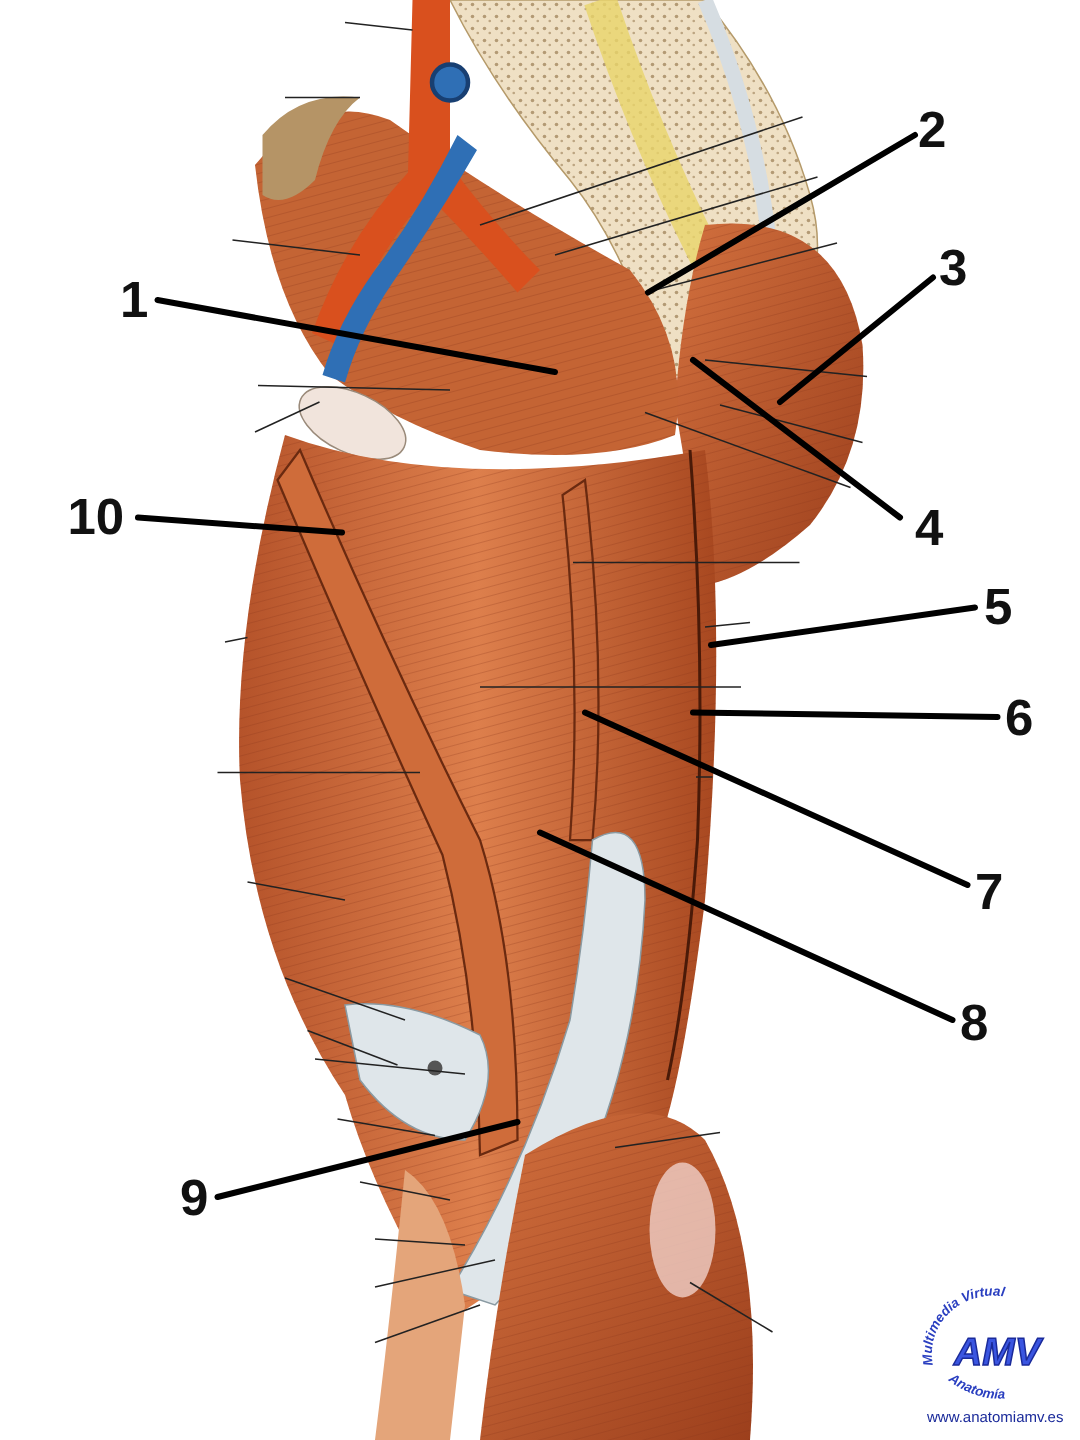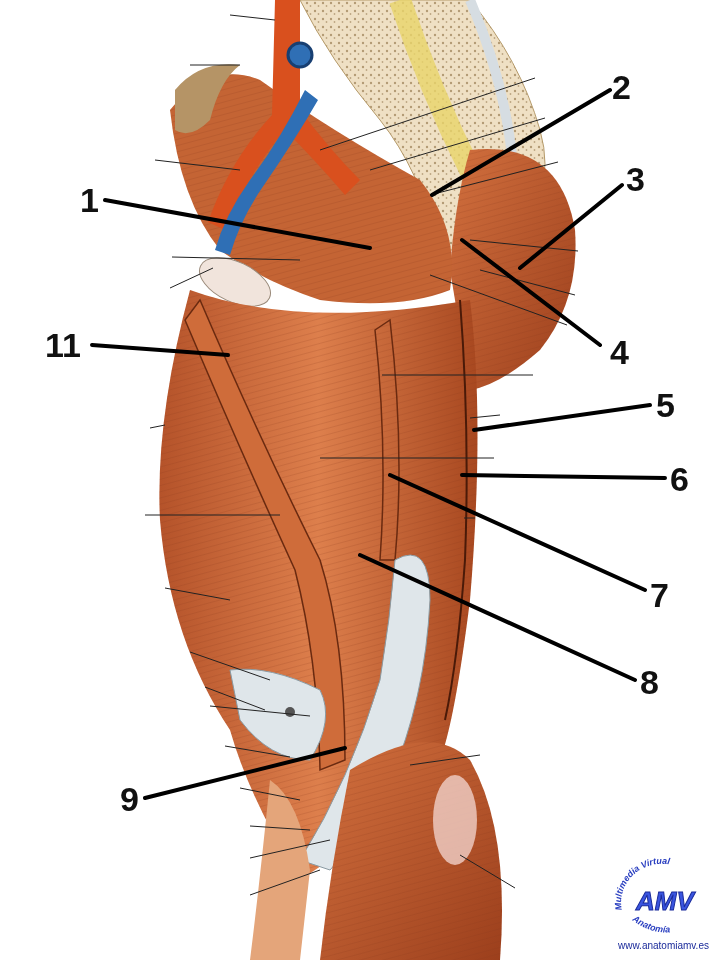--- a/index.html
+++ b/index.html
@@ -118,21 +118,21 @@
 
 <div class="num" style="left:80px;top:183px;">1</div>
 <div class="num" style="left:612px;top:70px;">2</div>
 <div class="num" style="left:626px;top:162px;">3</div>
 <div class="num" style="left:610px;top:335px;">4</div>
 <div class="num" style="left:656px;top:388px;">5</div>
 <div class="num" style="left:670px;top:462px;">6</div>
 <div class="num" style="left:650px;top:578px;">7</div>
 <div class="num" style="left:640px;top:665px;">8</div>
 <div class="num" style="left:120px;top:782px;">9</div>
-<div class="num" style="left:45px;top:328px;">11</div>
+<div class="num" style="left:45px;top:328px;">10</div>
 
 <div class="logo">
   <svg width="100" height="95" viewBox="0 0 100 95">
     <defs>
       <path id="arcTop" d="M12 60 A40 38 0 0 1 92 45"></path>
       <path id="arcBot" d="M22 70 Q55 95 92 70"></path>
     </defs>
     <text font-family="Liberation Sans, sans-serif" font-size="9" font-style="italic" font-weight="bold" fill="#2a3fc0">
       <textPath href="#arcTop">Multimedia Virtual</textPath>
     </text>

